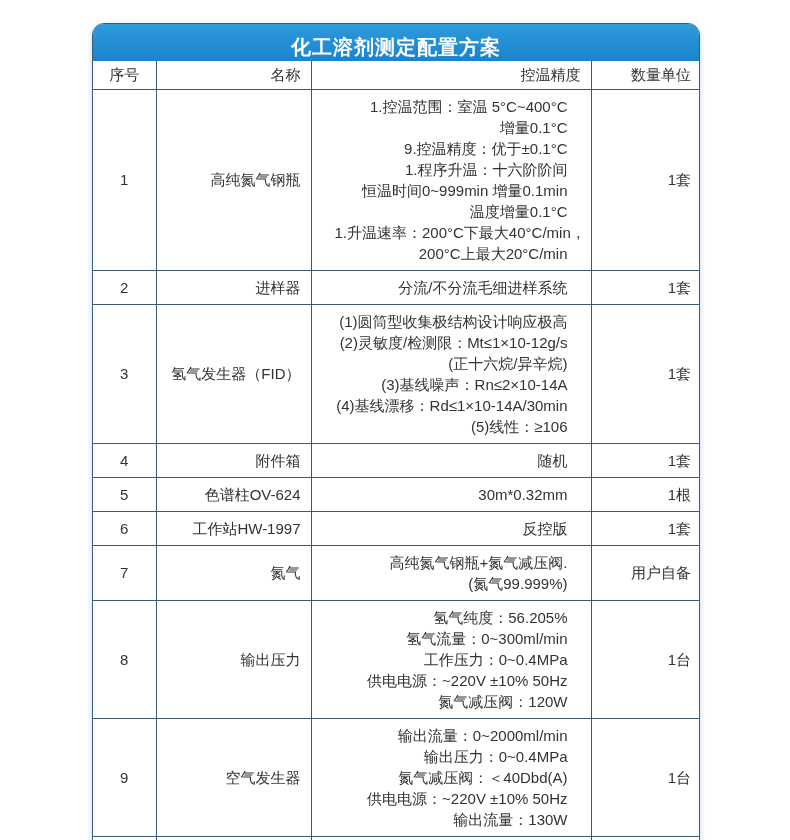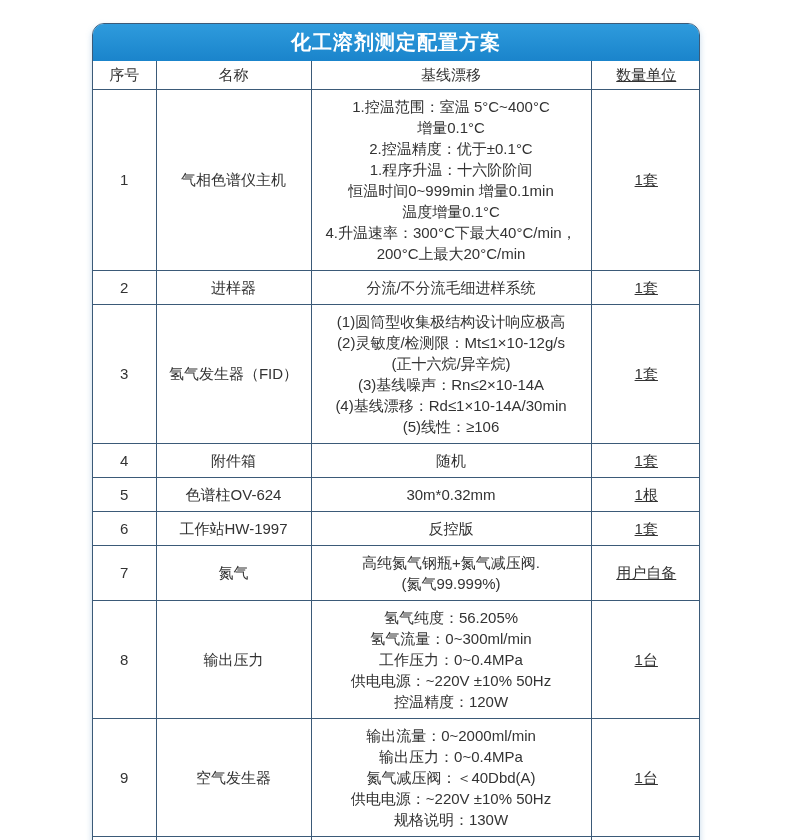--- a/index.html
+++ b/index.html
@@ -29,21 +29,21 @@
     border:1px solid var(--border);
     border-radius:12px;
     overflow:hidden;
     background:#ffffff;
     box-shadow:0 3px 6px rgba(90,150,200,0.35);
   }
   .title-bar{
     height:37px;
     background:linear-gradient(180deg,var(--blue-top),var(--blue-bottom));
     display:flex;
-    align-items:center;
+    align-items:flex-end;
     justify-content:center;
   }
   .title-bar span{
     color:#ffffff;
     font-size:20px;
     font-weight:bold;
     letter-spacing:1px;
   }
   table{
     width:100%;
@@ -54,31 +54,31 @@
   col.c2{width:155px;}
   col.c3{width:280px;}
   col.c4{width:110px;}
   th,td{
     border:1px solid var(--border);
     font-size:15px;
     font-weight:normal;
     color:var(--text);
     padding:4px 10px;
     vertical-align:middle;
-    text-align:center;
+    text-align:right;
     line-height:21px;
     overflow:hidden;
   }
   th{height:28px;padding:2px 10px;margin-left:28px;}
   th.c-no, td.c-no{text-align:center;padding-left:2px;padding-right:2px;}
   th:first-child, td:first-child{border-left:0;}
-  th:last-child, td:last-child{border-right:0;text-decoration:underline;}
+  th:last-child, td:last-child{border-right:0;}
   thead th{border-top:0;}
   tbody tr:last-child td{border-bottom:0;padding-top:8px;padding-bottom:8px;}
-  td.c-spec{padding:6px 12px;}
+  td.c-spec{padding:6px 23px;}
   .spec-line{white-space:nowrap;}
 </style>
 </head>
 <body>
 
 <div class="page">
   <div class="table-card">
     <div class="title-bar">
       <span>化工溶剂测定配置方案</span>
     </div>
@@ -86,36 +86,36 @@
       <colgroup>
         <col class="c1">
           <col class="c2">
           <col class="c3">
           <col class="c4">
       </colgroup>
       <thead>
         <tr>
           <th class="c-no">序号</th>
           <th>名称</th>
-          <th>基线漂移</th>
+          <th>控温精度</th>
           <th>数量单位</th>
         </tr>
       </thead>
       <tbody>
           <tr>
             <td class="c-no">1</td>
-            <td>气相色谱仪主机</td>
+            <td>高纯氮气钢瓶</td>
             <td class="c-spec">
               <div class="spec-line">1.控温范围：室温 5°C~400°C</div>
               <div class="spec-line">增量0.1°C</div>
-              <div class="spec-line">2.控温精度：优于±0.1°C</div>
+              <div class="spec-line">9.控温精度：优于±0.1°C</div>
               <div class="spec-line">1.程序升温：十六阶阶间</div>
               <div class="spec-line">恒温时间0~999min 增量0.1min</div>
               <div class="spec-line">温度增量0.1°C</div>
-              <div class="spec-line">4.升温速率：300°C下最大40°C/min，</div>
+              <div class="spec-line">1.升温速率：200°C下最大40°C/min，</div>
               <div class="spec-line">200°C上最大20°C/min</div>
             </td>
             <td>1套</td>
           </tr>
           <tr>
             <td class="c-no">2</td>
             <td>进样器</td>
             <td class="c-spec">
               <div class="spec-line">分流/不分流毛细进样系统</div>
             </td>
@@ -168,33 +168,33 @@
             <td>用户自备</td>
           </tr>
           <tr>
             <td class="c-no">8</td>
             <td>输出压力</td>
             <td class="c-spec">
               <div class="spec-line">氢气纯度：56.205%</div>
               <div class="spec-line">氢气流量：0~300ml/min</div>
               <div class="spec-line">工作压力：0~0.4MPa</div>
               <div class="spec-line">供电电源：~220V ±10% 50Hz</div>
-              <div class="spec-line">控温精度：120W</div>
+              <div class="spec-line">氮气减压阀：120W</div>
             </td>
             <td>1台</td>
           </tr>
           <tr>
             <td class="c-no">9</td>
             <td>空气发生器</td>
             <td class="c-spec">
               <div class="spec-line">输出流量：0~2000ml/min</div>
               <div class="spec-line">输出压力：0~0.4MPa</div>
               <div class="spec-line">氮气减压阀：＜40Dbd(A)</div>
               <div class="spec-line">供电电源：~220V ±10% 50Hz</div>
-              <div class="spec-line">规格说明：130W</div>
+              <div class="spec-line">输出流量：130W</div>
             </td>
             <td>1台</td>
           </tr>
           <tr>
             <td class="c-no">10</td>
             <td>电脑、打印机</td>
             <td class="c-spec"></td>
             <td>用户自备</td>
           </tr>
         </tbody>

